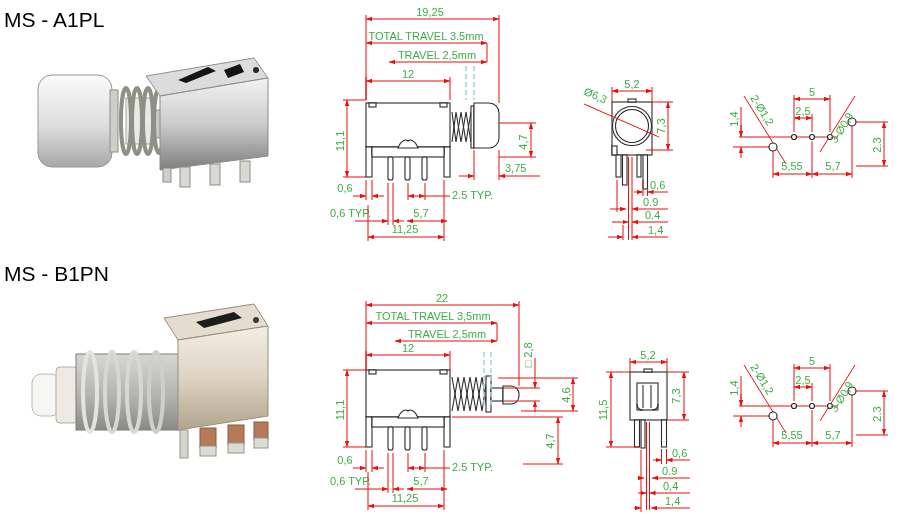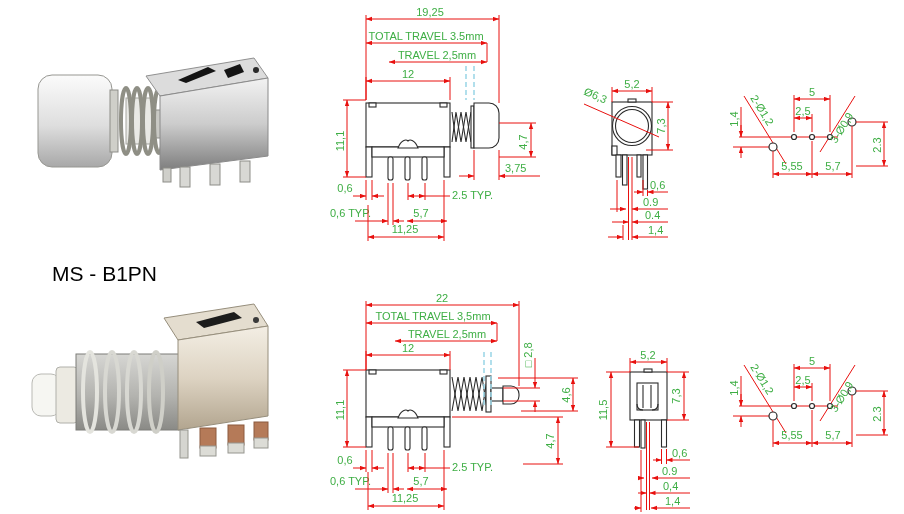--- a/index.html
+++ b/index.html
@@ -13,21 +13,22 @@
   .dim{stroke:#e8100e;stroke-width:1;fill:none;}
   .cyan{stroke:#9fd8e8;stroke-width:1.6;fill:none;stroke-dasharray:5 3;}
   .lbl{font-family:"Liberation Sans","DejaVu Sans",sans-serif;font-size:11px;fill:#3eae44;}
   .hole{stroke:#2b2b2b;stroke-width:1.2;fill:#ffffff;}
 </style>
 </head>
 <body>
 
 <div id="stage">
 
-  <div class="title" style="top:262px;margin-left:48px;">MS - B1PN</div>
+  <div class="title" style="top:8px;">MS - A1PL</div>
+  <div class="title" style="top:262px;">MS - B1PN</div>
 
   <svg class="abs" style="left:30px;top:50px;" width="240" height="140" viewBox="0 0 240 140">
     <defs>
       <linearGradient id="pa-cap" x1="0" y1="0" x2="0" y2="1">
         <stop offset="0" stop-color="#fbfbfb"></stop>
           <stop offset="0.55" stop-color="#dedede"></stop>
           <stop offset="1" stop-color="#a8a8a8"></stop>
       </linearGradient>
       <linearGradient id="pa-face" x1="0" y1="0" x2="0" y2="1">
         <stop offset="0" stop-color="#f2f2f2"></stop>

